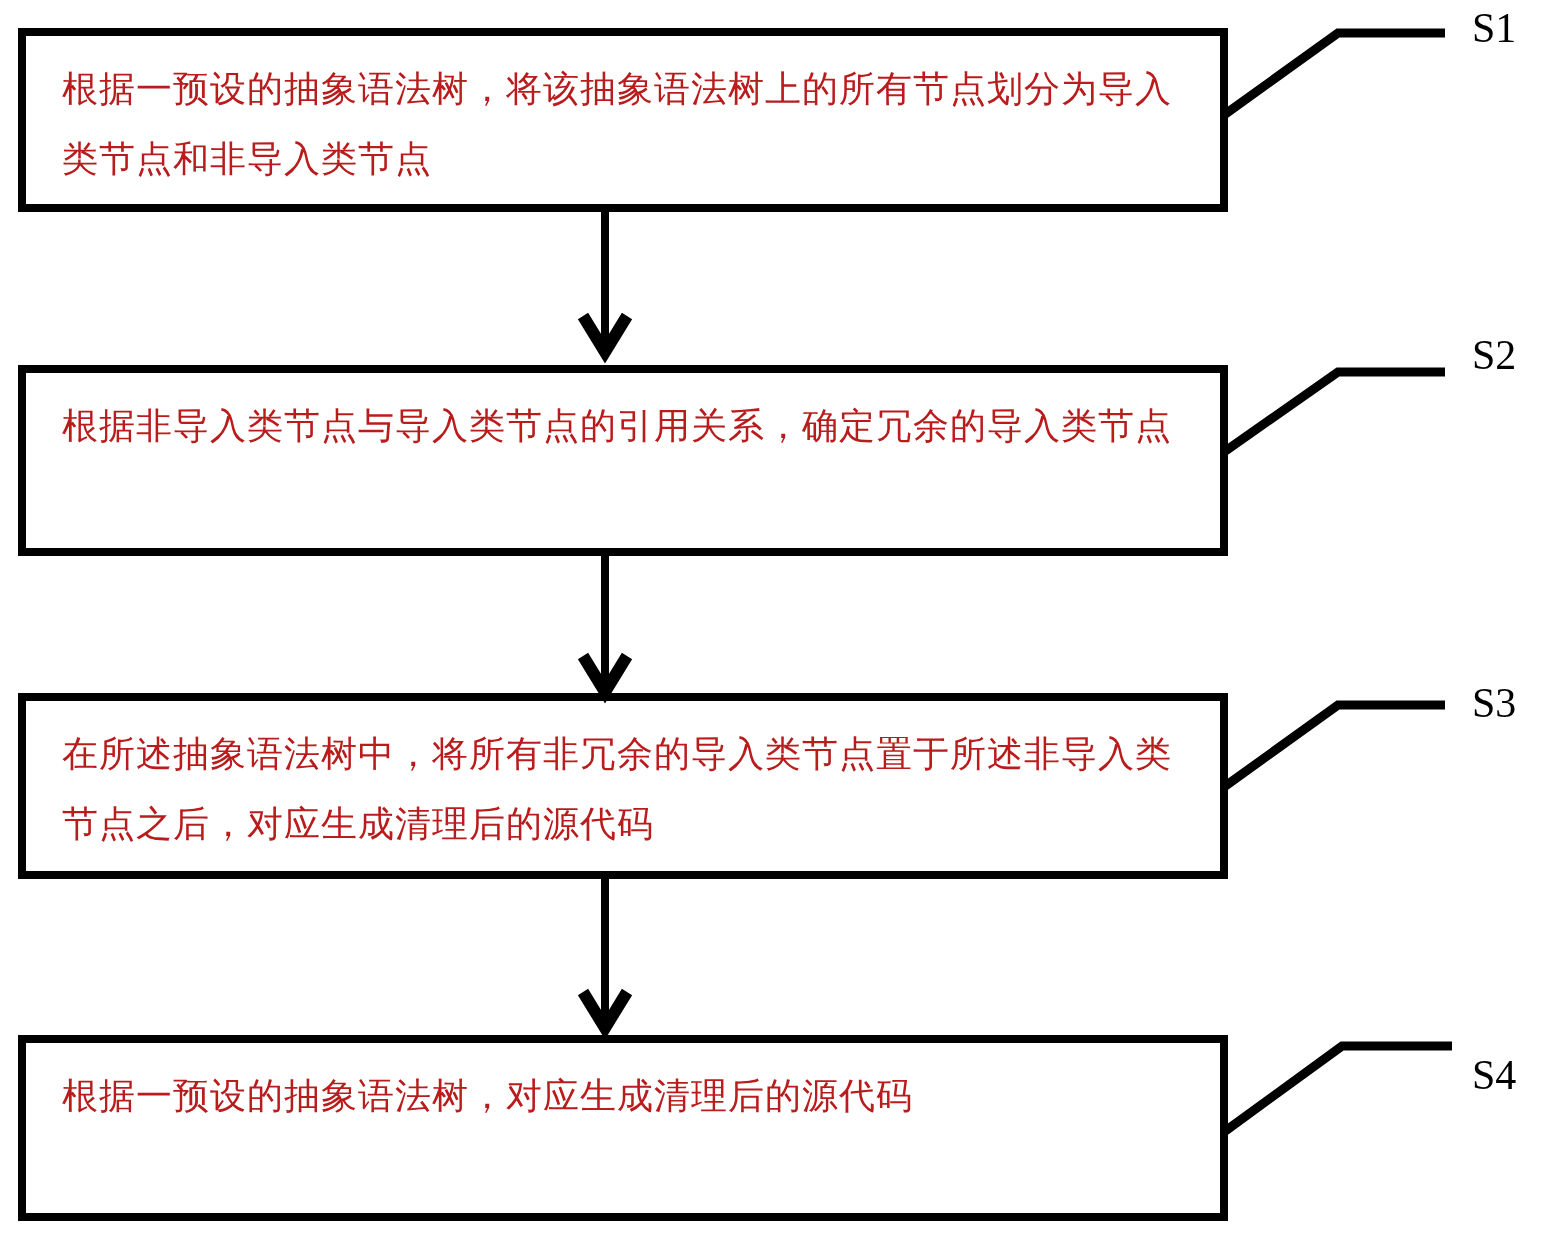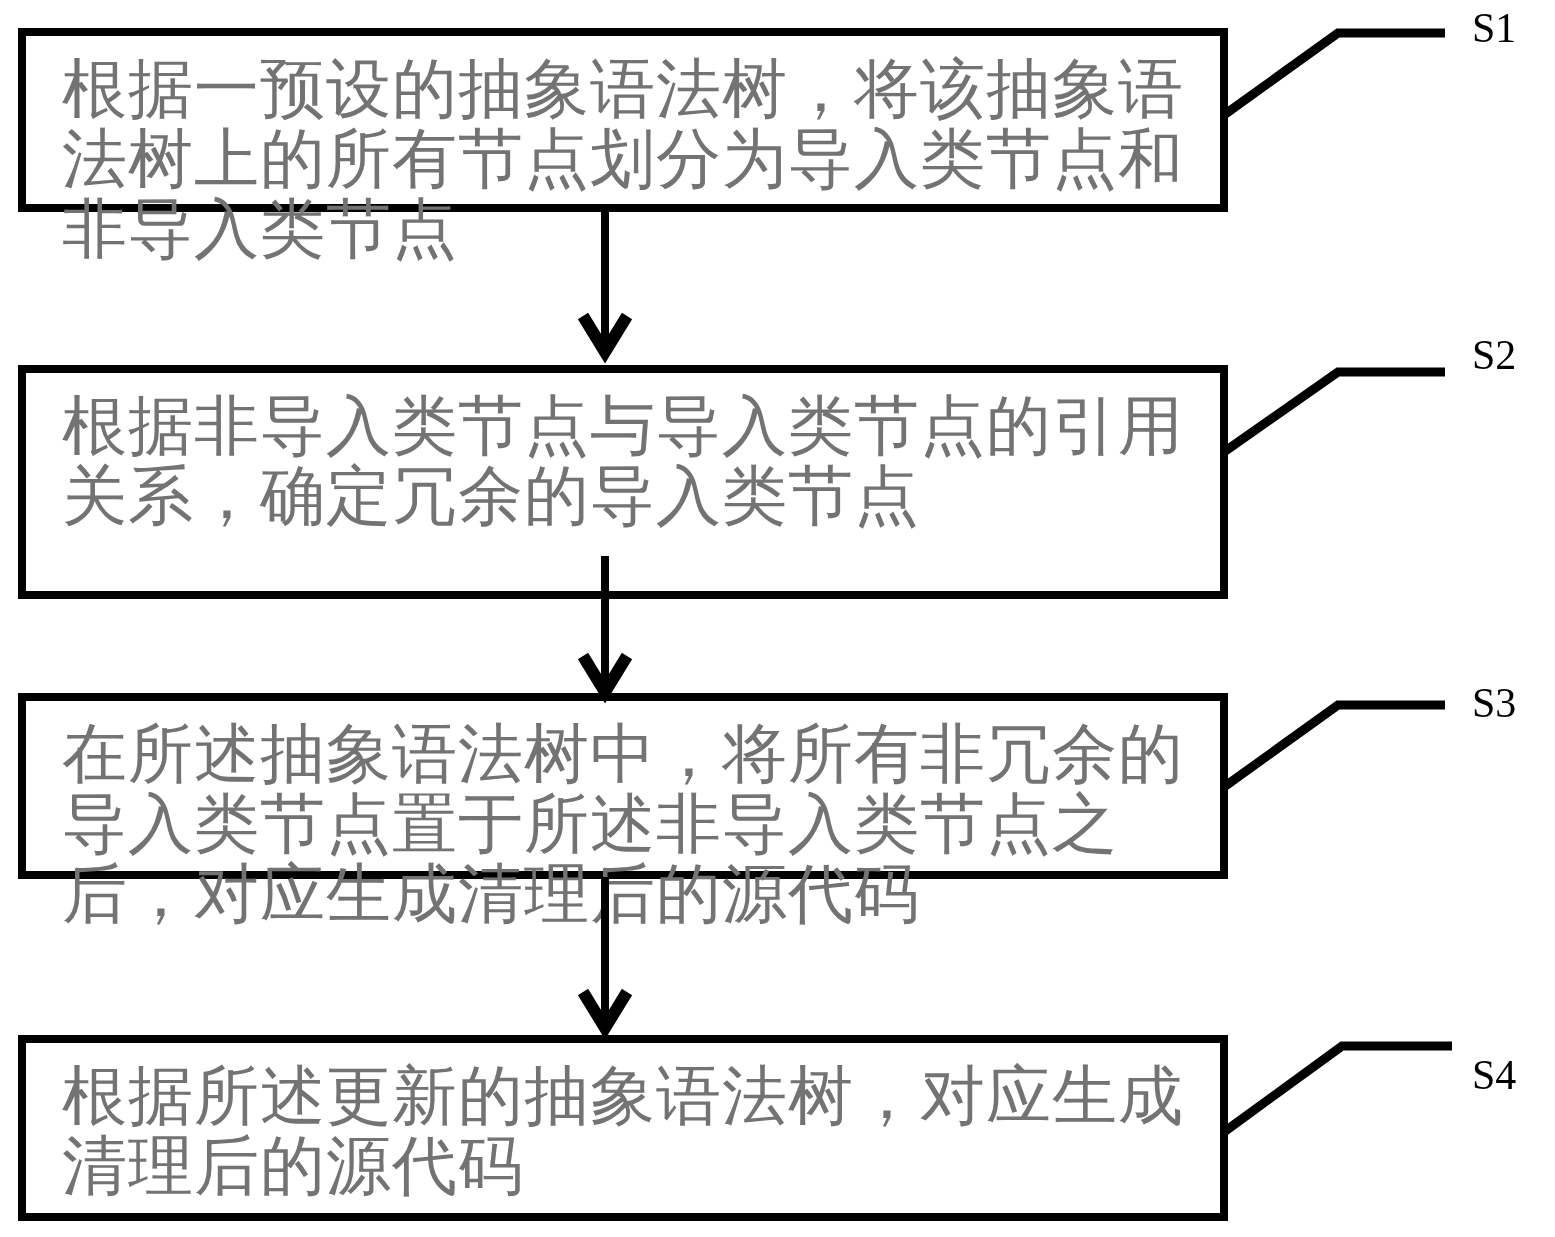--- a/index.html
+++ b/index.html
@@ -13,29 +13,29 @@
   }
   .step-box {
     position: absolute;
     left: 18px;
     width: 1210px;
     border: 8px solid #000000;
     box-sizing: border-box;
     background: #ffffff;
   }
   .box-1 { top: 28px;  height: 184px; }
-  .box-2 { top: 365px; height: 234px; }
+  .box-2 { top: 365px; height: 191px; }
   .box-3 { top: 693px; height: 186px; }
   .box-4 { top: 1035px; height: 186px; }
   .step-text {
     padding: 18px 24px 0 36px;
-    font-size: 65px;
+    font-size: 36px;
     line-height: 70px;
     letter-spacing: 1px;
-    color: #737373;
+    color: #b91c1c;
     text-align: left;
   }
   .overlay {
     position: absolute;
     left: 0; top: 0;
     width: 1555px;
     height: 1237px;
     pointer-events: none;
   }
   .step-label {
@@ -62,21 +62,21 @@
 
   <div class="step-box box-2">
     <div class="step-text">根据非导入类节点与导入类节点的引用关系，确定冗余的导入类节点</div>
   </div>
 
   <div class="step-box box-3">
     <div class="step-text">在所述抽象语法树中，将所有非冗余的导入类节点置于所述非导入类节点之后，对应生成清理后的源代码</div>
   </div>
 
   <div class="step-box box-4">
-    <div class="step-text">根据所述更新的抽象语法树，对应生成清理后的源代码</div>
+    <div class="step-text">根据一预设的抽象语法树，对应生成清理后的源代码</div>
   </div>
 
   <svg class="overlay" viewBox="0 0 1555 1237" xmlns="http://www.w3.org/2000/svg">
 
     <g>
       <line x1="605" y1="210" x2="605" y2="344" stroke="#000000" stroke-width="8"></line>
       <polyline points="583,316 605,352 627,316" fill="none" stroke="#000000" stroke-width="12"></polyline>
     </g>
 
     <g>

